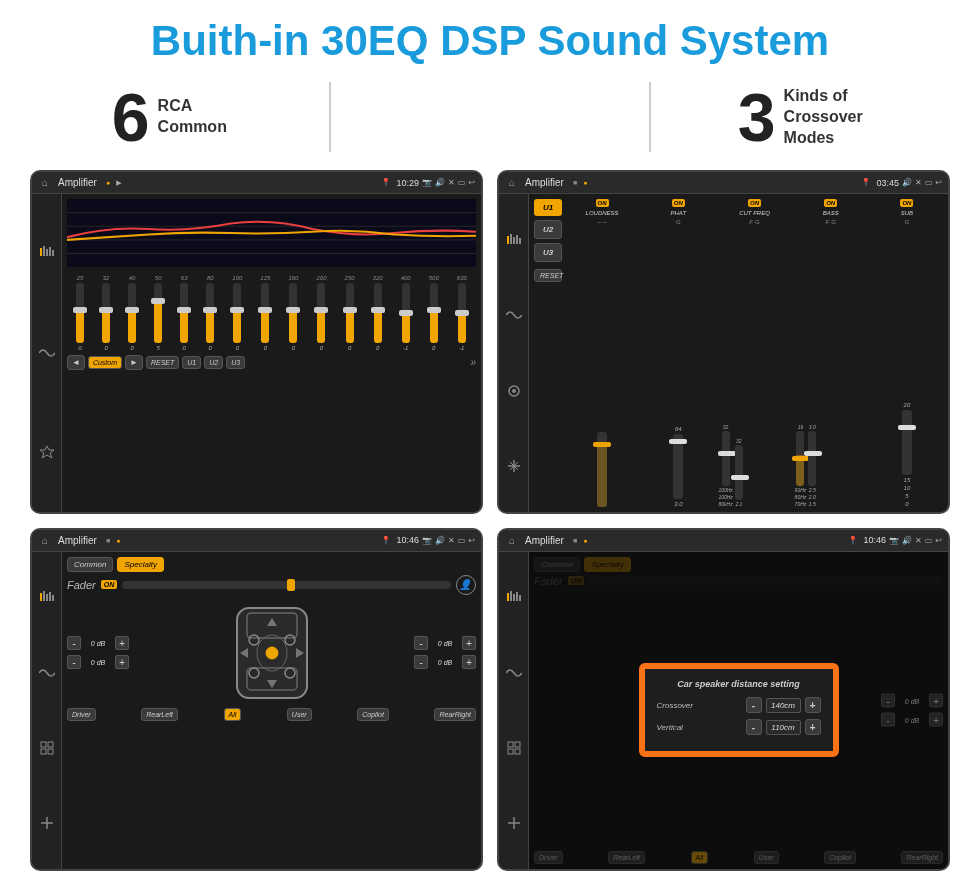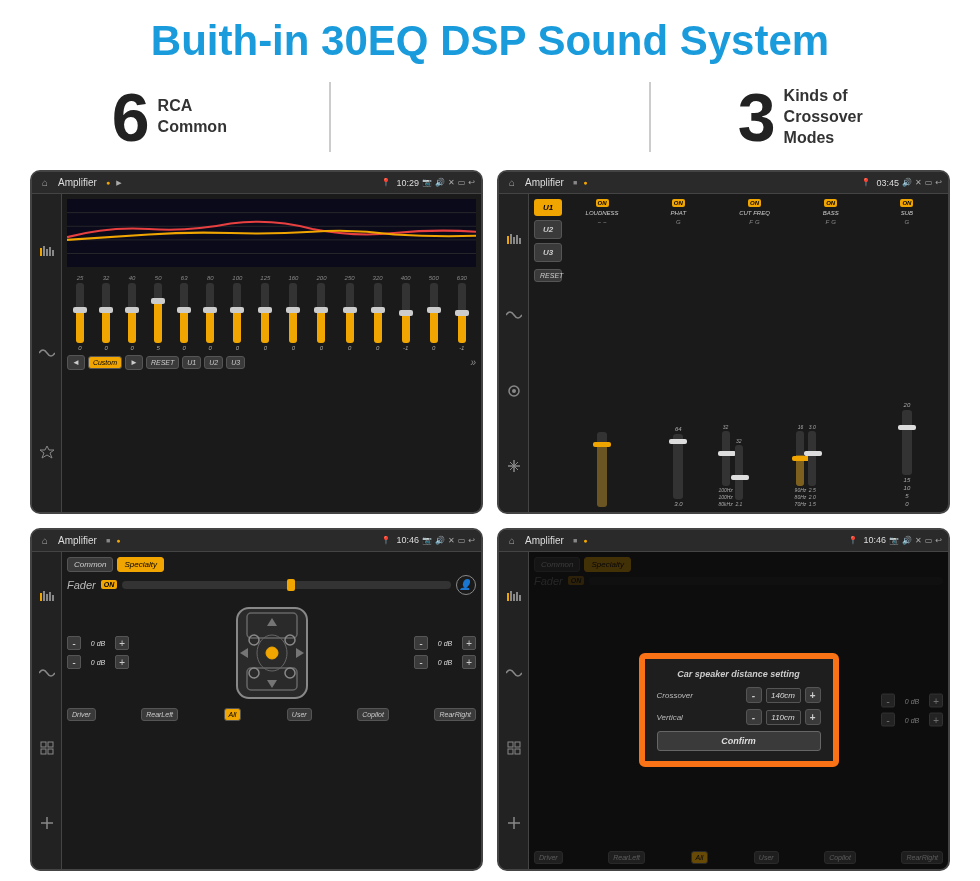--- a/index.html
+++ b/index.html
@@ -1125,21 +1125,20 @@
 
               <div class="dialog-row">
                 <span class="dialog-label">Vertical</span>
                 <div class="dialog-control">
                   <div class="dialog-minus">-</div>
                   <div class="dialog-value">110cm</div>
                   <div class="dialog-plus">+</div>
                 </div>
               </div>
 
-              <div class="dialog-confirm">Confirm</div>
             </div>
           </div>
 
           <div style="position:absolute;right:5px;top:50%;transform:translateY(-50%);display:flex;flex-direction:column;gap:5px;opacity:0.5;">
             <div class="db-row">
               <div class="db-minus">-</div>
               <span class="db-value">0 dB</span>
               <div class="db-plus">+</div>
             </div>
             <div class="db-row">

